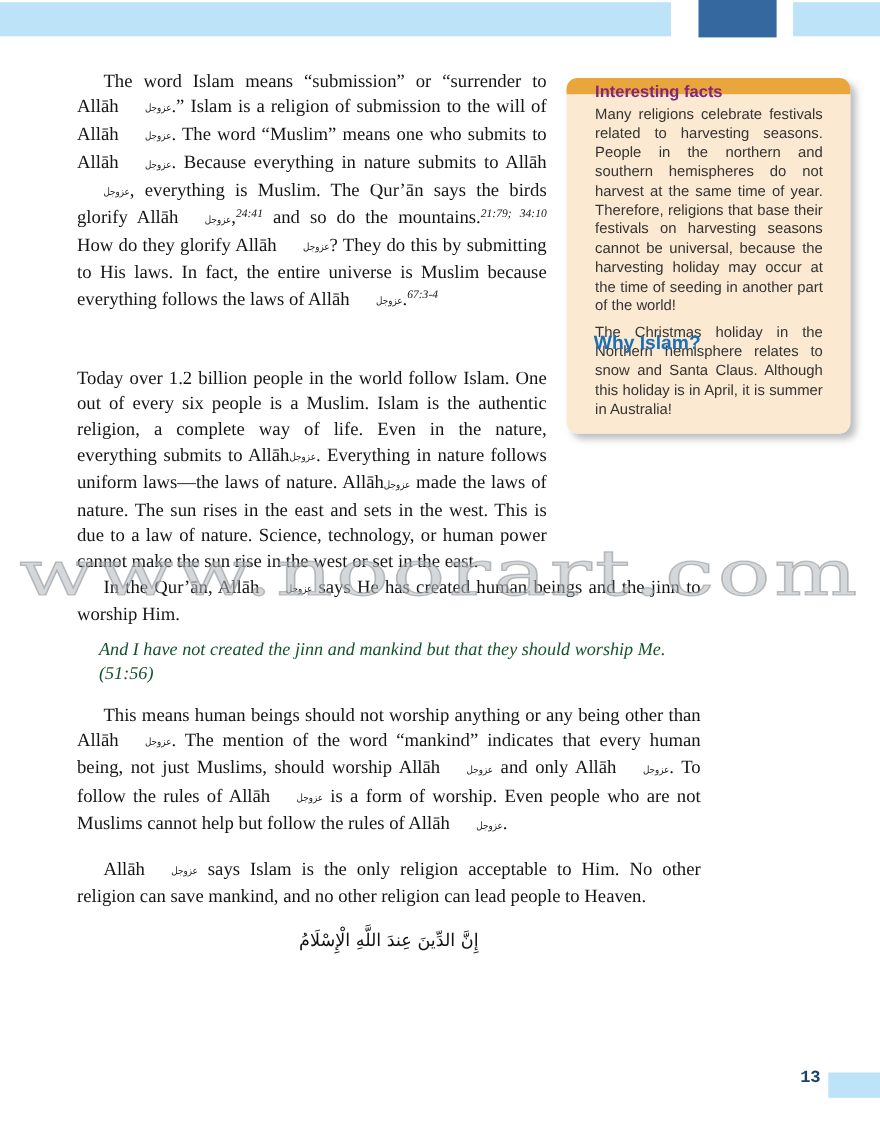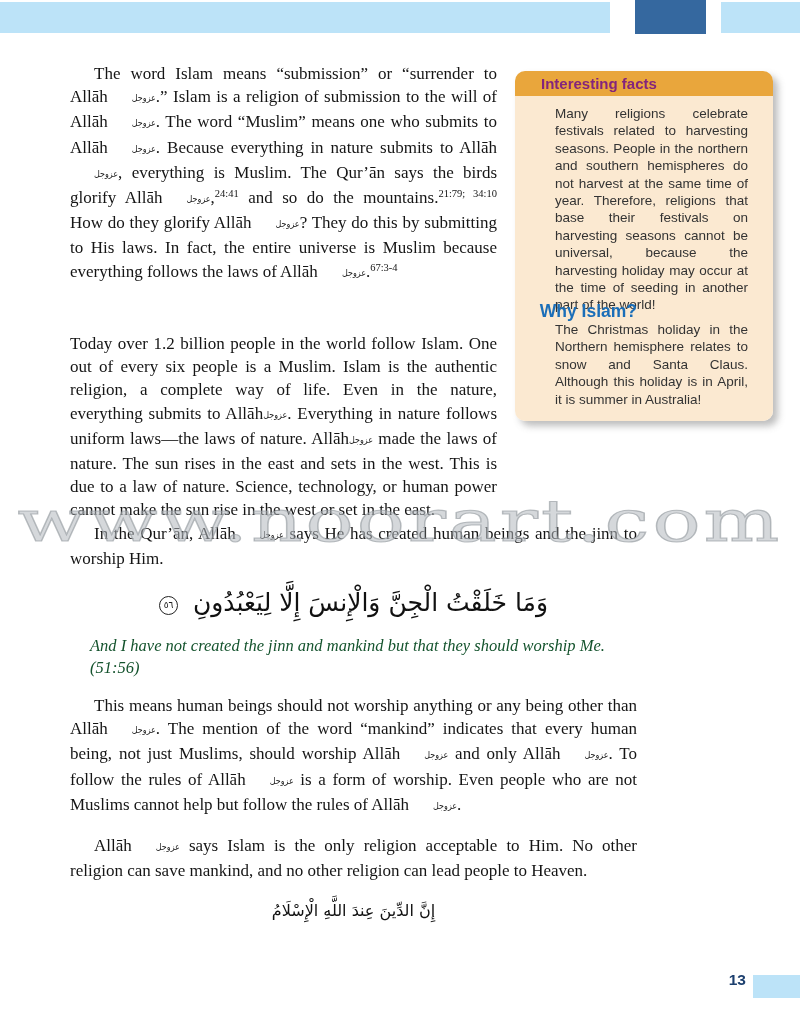--- a/index.html
+++ b/index.html
@@ -21,21 +21,21 @@
   }
   .para{margin:0;}
   .para.indent{text-indent:24px;}
   .para.narrow{width:427px;}
   .section-heading{
     margin:15px 0 9px 0;
     font-family:"Liberation Sans","DejaVu Sans",sans-serif;
     font-weight:bold;font-size:17.5px;color:#1b6eb8;text-align:right;
   }
   sup.ref{
-    font-size:10.5px;line-height:0;vertical-align:6px;letter-spacing:0;
+    font-size:10.5px;line-height:0;vertical-align:6px;letter-spacing:0;font-style:italic;
   }
   .honorific{
     font-family:"DejaVu Sans",sans-serif;
     font-size:8px;letter-spacing:-0.5px;vertical-align:1px;color:#222;
     display:inline-block;transform:scaleY(1.15);
   }
 
   
   .arabic-verse{
     direction:rtl;text-align:center;
@@ -58,44 +58,44 @@
   .translation .tline{margin-left:20px;}
   .translation.centered{text-align:center;margin-top:15px;} .mt16{margin-top:16px;} .mt18{}
 
   
   .factbox{
     position:absolute;left:515px;top:71px;width:258px;
     border-radius:10px;box-shadow:5px 5px 7px rgba(110,110,110,0.45);
     font-family:"Liberation Sans","DejaVu Sans",sans-serif;
   }
   .factbox-header{
-    background:#e9a63c;border-radius:10px 10px 0 0;height:25px;line-height:25px;
+    background:#e9a63c;border-radius:10px 10px 0 0;height:15px;line-height:25px;
     padding-left:26px;font-weight:bold;font-size:15px;color:#84247c;
   }
   .factbox-body{
     background:#fbe9d1;border-radius:0 0 10px 10px;
-    padding:9px 25px 13px 40px;
+    padding:9px 25px 13px 26px;
     font-size:13.5px;line-height:17.4px;color:#333;text-align:justify;
   }
   .factbox-body p{margin:0 0 7px 0;}
   .factbox-body p:last-child{margin-bottom:0;}
 
   
   .watermark{
     position:absolute;left:0;top:488px;width:800px;z-index:5;pointer-events:none;
     font-family:"DejaVu Serif",serif;font-size:80px;letter-spacing:3px;
     color:rgba(178,184,190,0.55);-webkit-text-stroke:1.5px rgba(150,156,162,0.65);
     text-align:center;transform:scaleY(0.72);transform-origin:center top;
     white-space:nowrap;
   }
 
   
   .page-number{
     position:absolute;left:712px;top:971px;width:34px;text-align:right;
-    font-family:Liberation Sans, sans-serif;
+    font-family:Liberation Mono, monospace;
     font-weight:bold;font-size:15.5px;color:#1c3f6e;
   }
   .footer-band{position:absolute;left:753px;top:975px;width:47px;height:23px;background:#bce3f8;}
 </style>
 </head>
 <body>
 
 <div class="band light-left"></div>
 <div class="band dark"></div>
 <div class="band light-right"></div>
@@ -110,21 +110,20 @@
 
 <div class="main-col">
   <p class="para indent narrow">The word Islam means “submission” or “surrender to Allāh<span class="honorific">عزوجل</span>.” Islam is a religion of submission to the will of Allāh<span class="honorific">عزوجل</span>. The word “Muslim” means one who submits to Allāh<span class="honorific">عزوجل</span>. Because everything in nature submits to Allāh<span class="honorific">عزوجل</span>, everything is Muslim. The Qur’ān says the birds glorify Allāh<span class="honorific">عزوجل</span>,<sup class="ref">24:41</sup> and so do the mountains.<sup class="ref">21:79; 34:10</sup> How do they glorify Allāh<span class="honorific">عزوجل</span>? They do this by submitting to His laws. In fact, the entire universe is Muslim because everything follows the laws of Allāh<span class="honorific">عزوجل</span>.<sup class="ref">67:3-4</sup></p>
 
   <h2 class="section-heading">Why Islam?</h2>
 
   <p class="para narrow">Today over 1.2 billion people in the world follow Islam. One out of every six people is a Muslim. Islam is the authentic religion, a complete way of life. Even in the nature, everything submits to Allāh<span class="honorific">عزوجل</span>. Everything in nature follows uniform laws—the laws of nature. Allāh<span class="honorific">عزوجل</span> made the laws of nature. The sun rises in the east and sets in the west. This is due to a law of nature. Science, technology, or human power cannot make the sun rise in the west or set in the east.</p>
 
   <p class="para indent mt18">In the Qur’ān, Allāh<span class="honorific">عزوجل</span> says He has created human beings and the jinn to worship Him.</p>
 
-  <div class="arabic-verse"><span>وَمَا خَلَقْتُ الْجِنَّ وَالْإِنسَ إِلَّا لِيَعْبُدُونِ</span> <span class="ayah-circle">٥٦</span></div>
 
   <div class="translation">
     <div class="tline">And I have not created the jinn and mankind but that they should worship Me.</div>
     <div class="tline">(51:56)</div>
   </div>
 
   <p class="para indent mt16">This means human beings should not worship anything or any being other than Allāh<span class="honorific">عزوجل</span>. The mention of the word “mankind” indicates that every human being, not just Muslims, should worship Allāh<span class="honorific">عزوجل</span> and only Allāh<span class="honorific">عزوجل</span>. To follow the rules of Allāh<span class="honorific">عزوجل</span> is a form of worship. Even people who are not Muslims cannot help but follow the rules of Allāh<span class="honorific">عزوجل</span>.</p>
 
   <p class="para indent mt16">Allāh<span class="honorific">عزوجل</span> says Islam is the only religion acceptable to Him. No other religion can save mankind, and no other religion can lead people to Heaven.</p>
 

